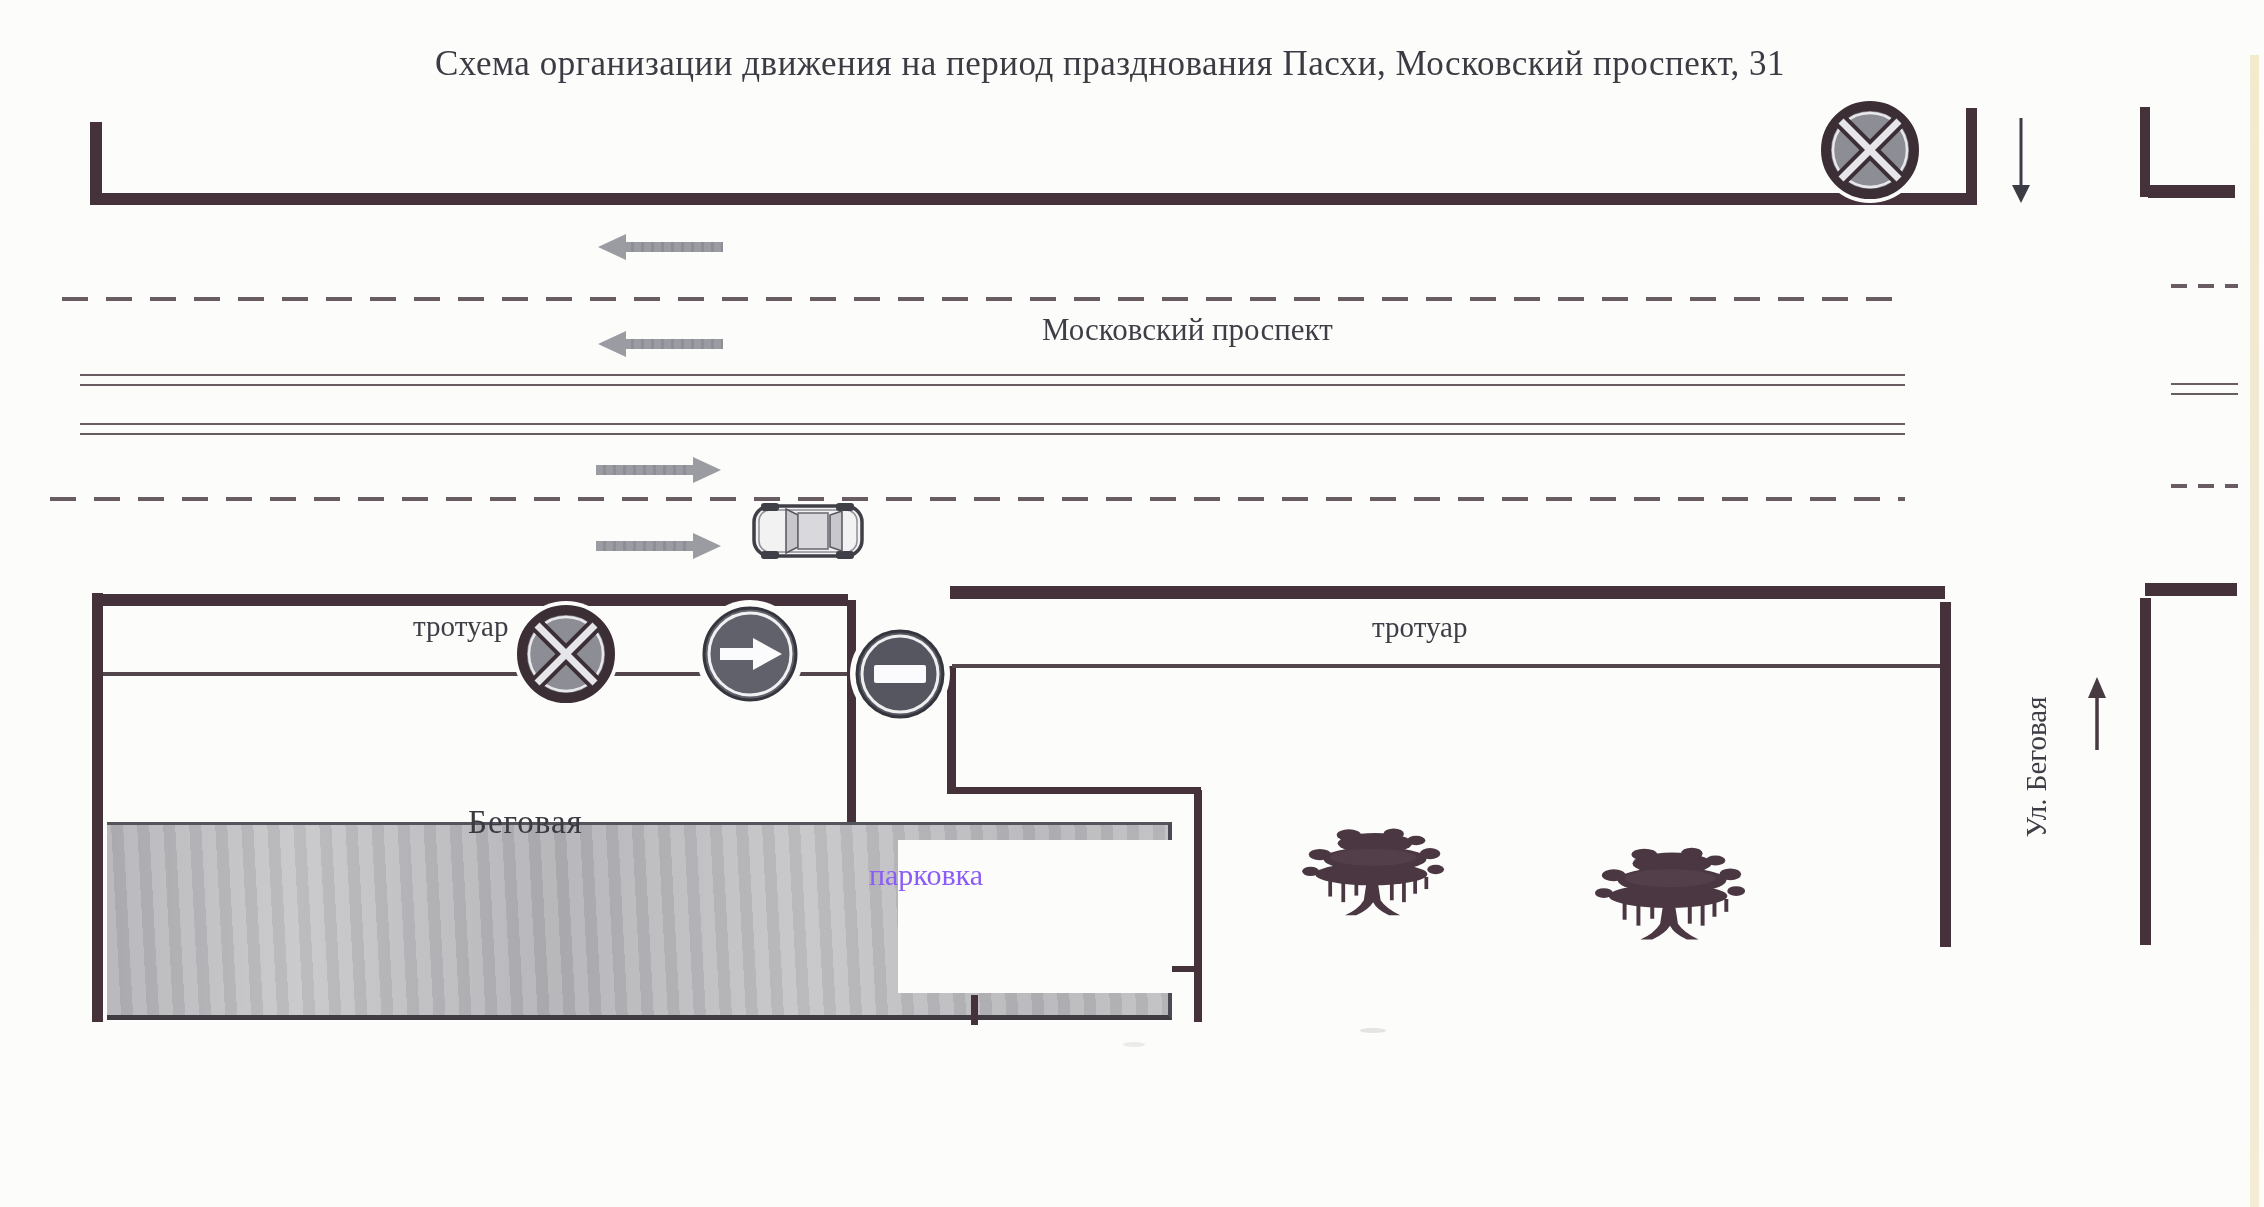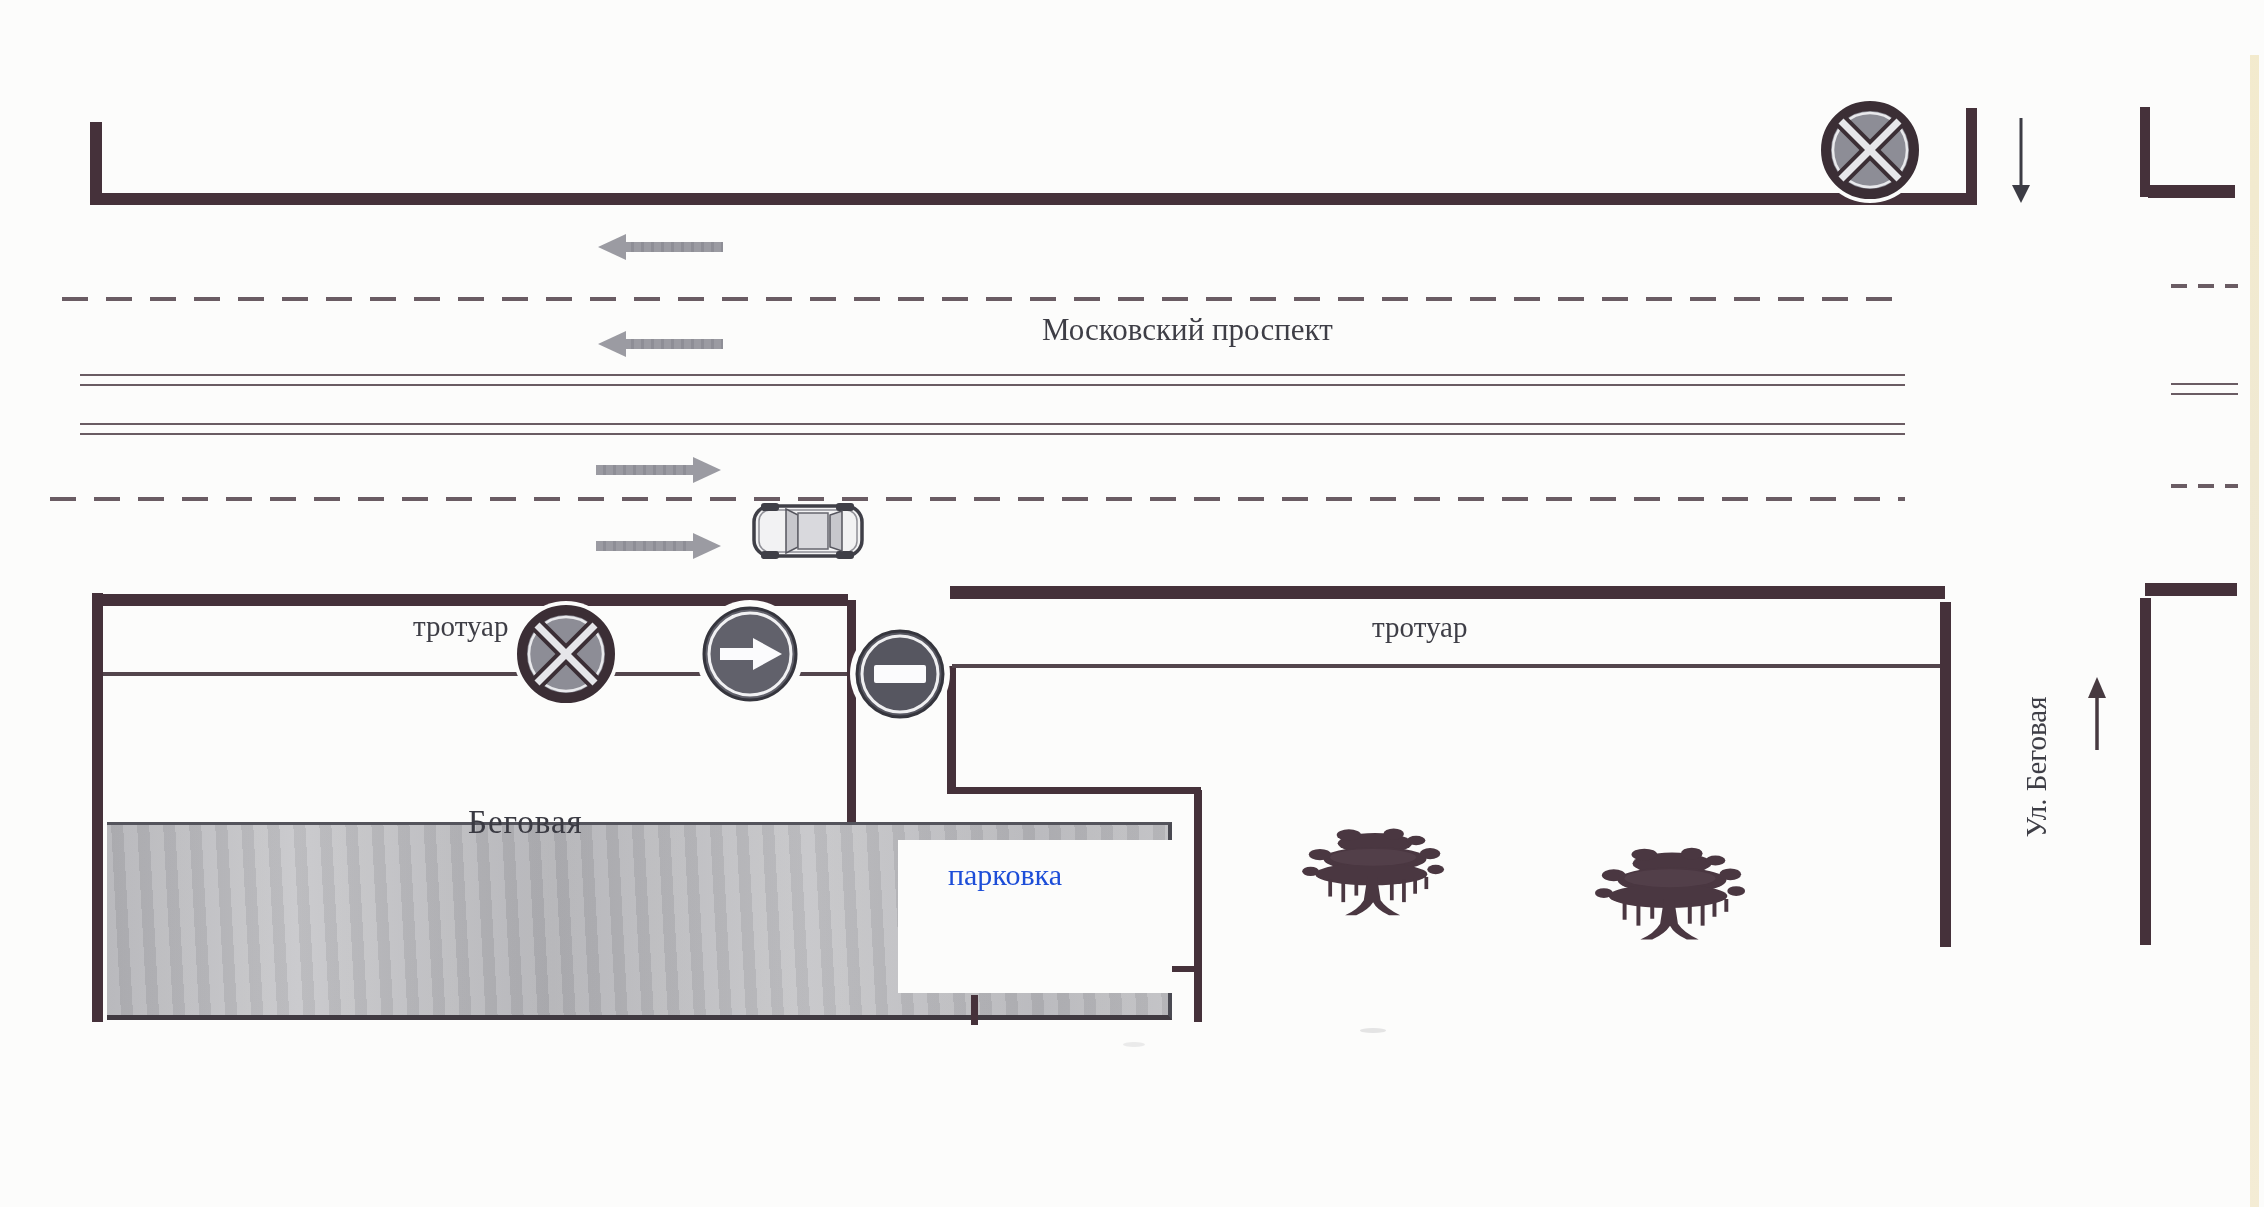--- a/index.html
+++ b/index.html
@@ -191,20 +191,21 @@
       <circle r="50" fill="#fcfcfb"></circle>
       <circle r="43" fill="#565660" stroke="#35353d" stroke-width="3"></circle>
       <circle r="38" fill="none" stroke="#efeff1" stroke-width="3"></circle>
       <rect x="-26" y="-9" width="52" height="18" rx="2" fill="#fbfbfd"></rect>
     </g>
 
     <use href="#tree" x="1300" y="820" width="150" height="112"></use>
     <use href="#tree" x="1593" y="838" width="158" height="120"></use>
   </svg>
 
+  <div class="lbl title">Схема организации движения на период празднования Пасхи, Московский проспект, 31</div>
   <div class="lbl" style="left:1042px;top:312px;font-size:31px">Московский проспект</div>
   <div class="lbl" style="left:413px;top:610px;font-size:29px">тротуар</div>
   <div class="lbl" style="left:1372px;top:611px;font-size:29px">тротуар</div>
   <div class="lbl" style="left:468px;top:804px;font-size:33px;letter-spacing:1px;color:#3a3a42">Беговая</div>
-  <div class="lbl" style="left:948px;top:858px;font-size:30px;color:#1d4ed8">парковка</div>
+  <div class="lbl" style="left:869px;top:858px;font-size:30px;color:#8b5cf6">парковка</div>
   <div class="lbl" style="left:1942px;top:750px;width:190px;height:34px;text-align:center;font-size:29px;transform:rotate(-90deg)">Ул. Беговая</div>
 
 </div>
 
 </body></html>

